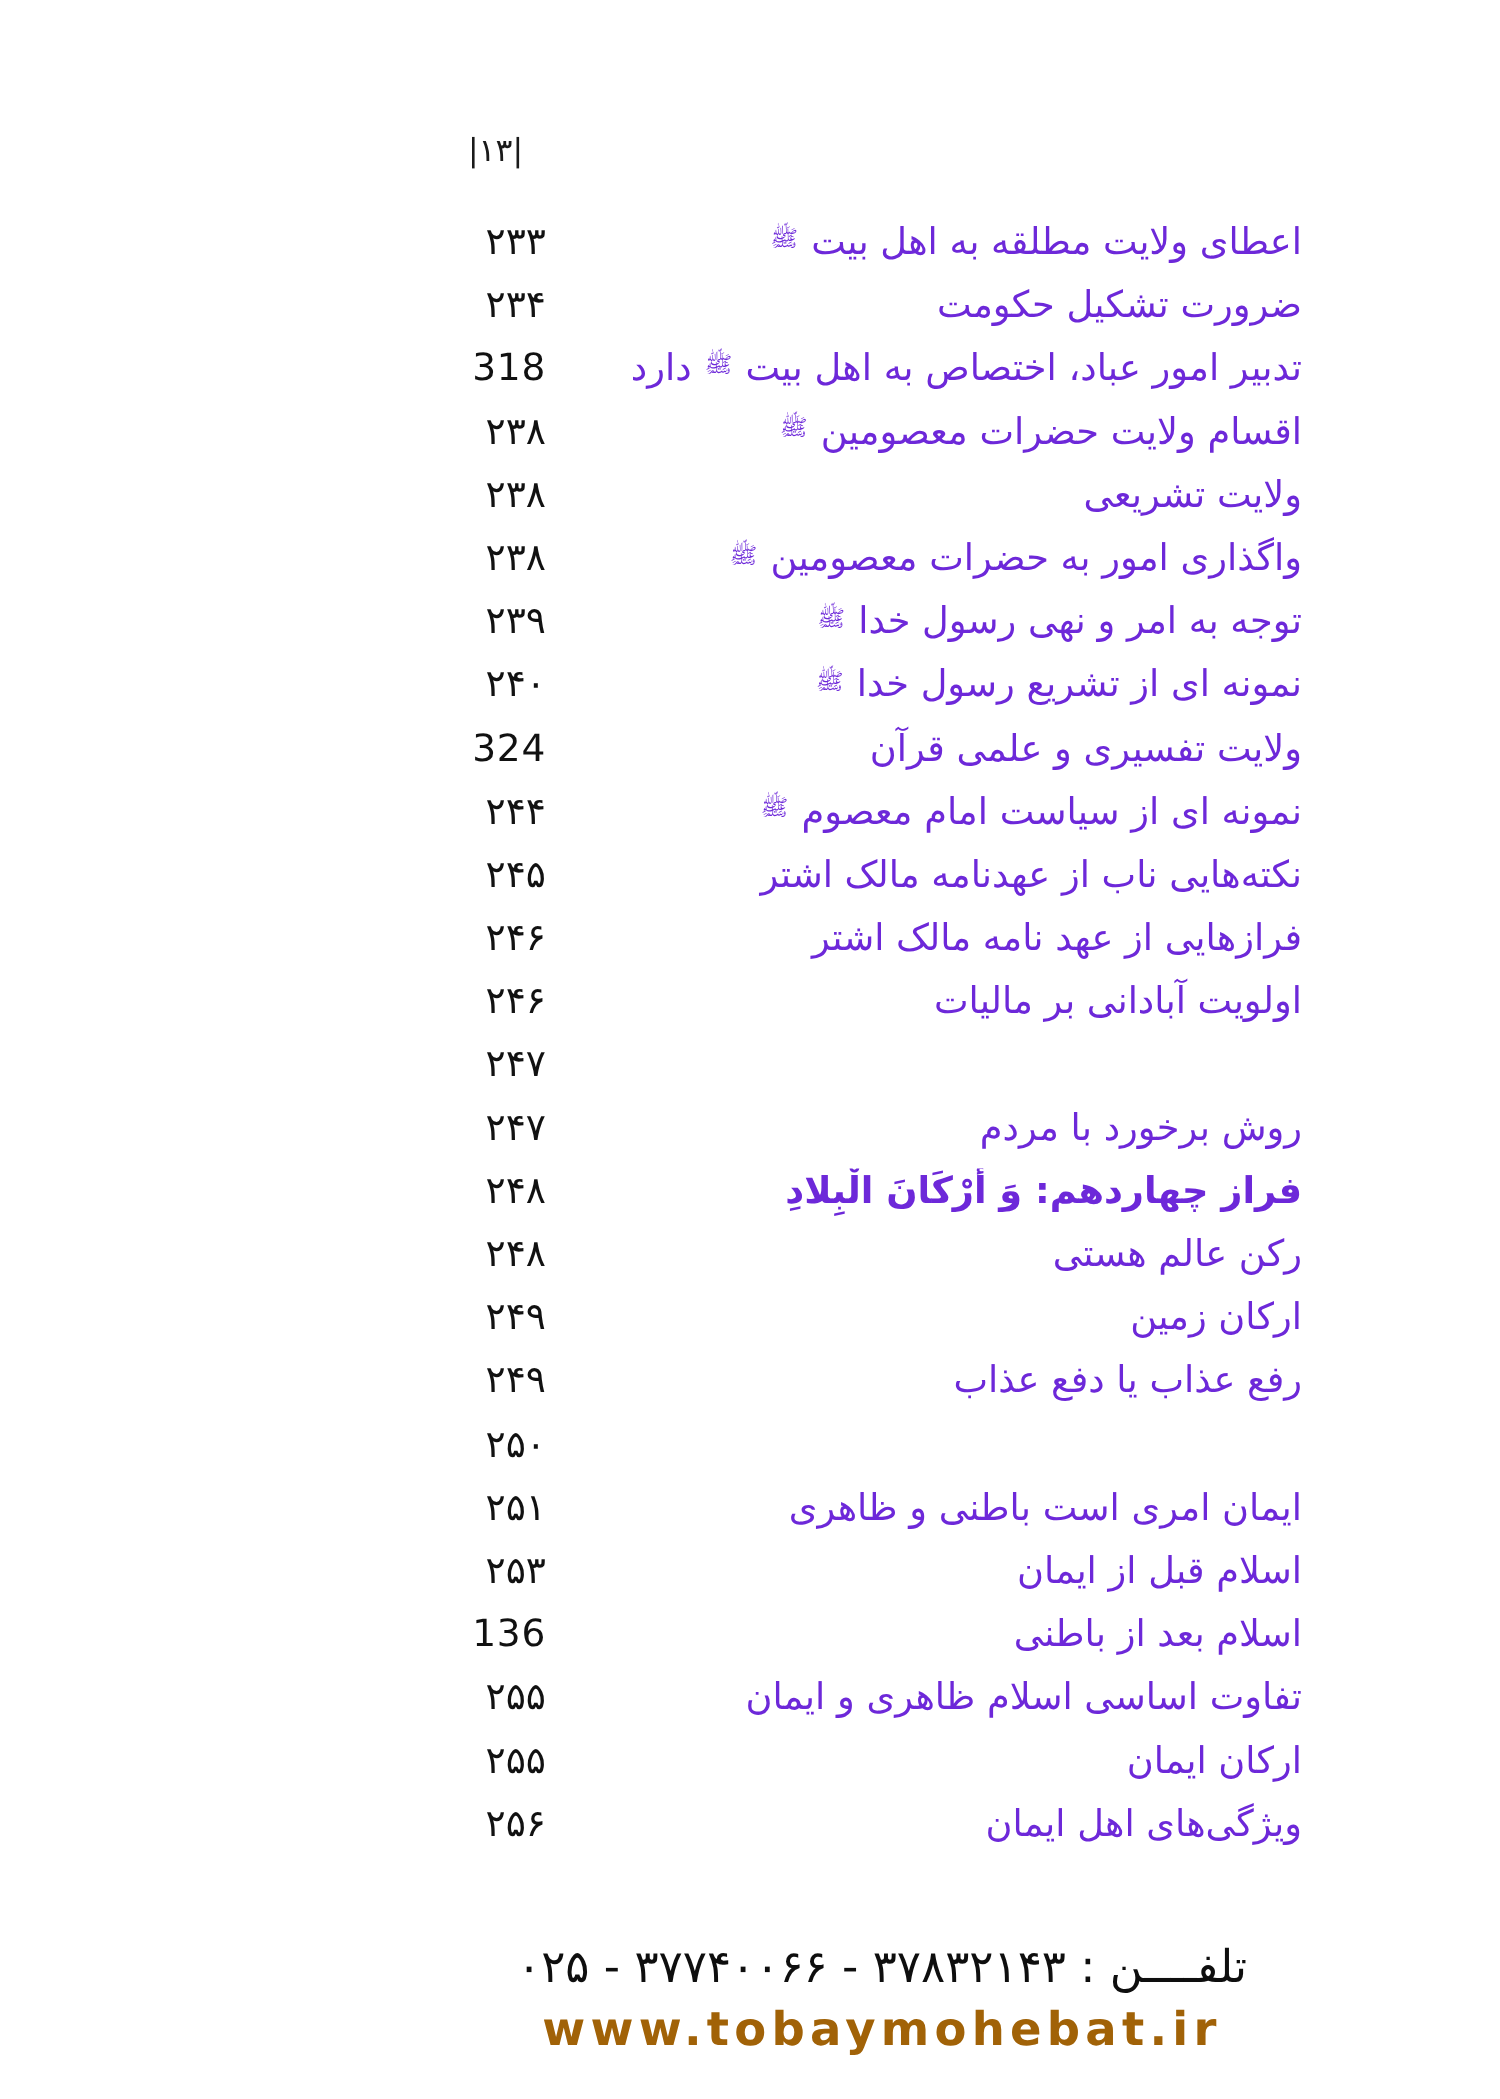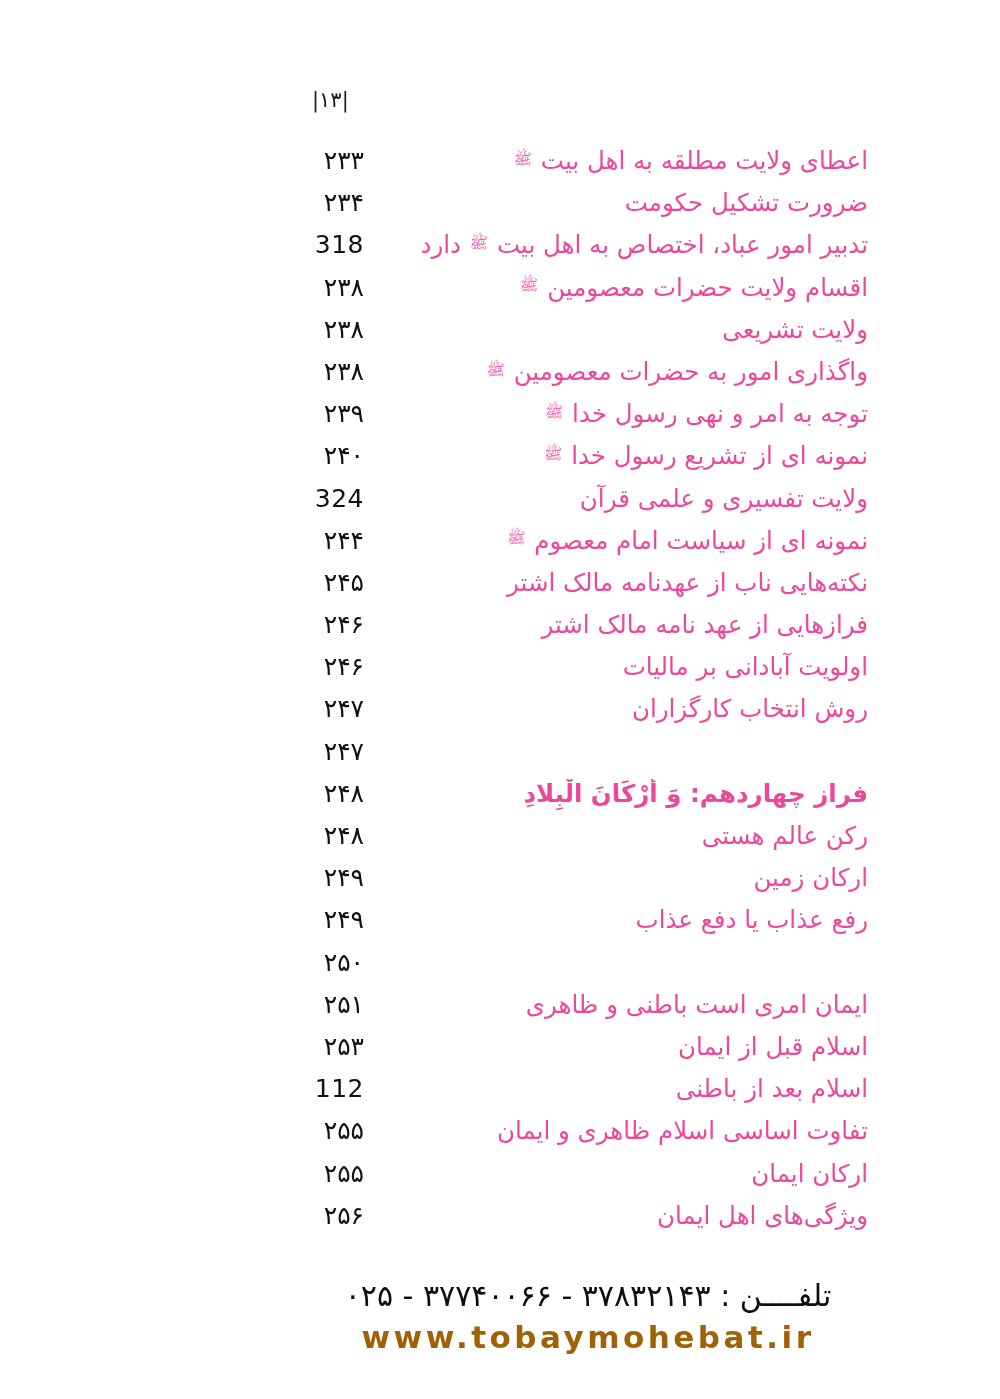--- a/index.html
+++ b/index.html
@@ -51,21 +51,21 @@
     height: 42.2px;
     direction: rtl;
     white-space: nowrap;
     overflow: hidden;
   }
 
   .toc-title {
     flex: 0 0 auto;
     font-size: 24.5px;
     line-height: 1.05;
-    color: #ec4899;
+    color: #6d28d9;
     letter-spacing: -0.2px;
     padding-left: 6px;
     direction: rtl;
     unicode-bidi: isolate;
   }
   .toc-row.bold .toc-title {
     font-weight: bold;
     letter-spacing: -0.3px;
     text-align: right;
   }
@@ -106,21 +106,21 @@
     vertical-align: 0.35em;
     padding: 0 1px;
     letter-spacing: 0;
   }
 
   
   .footer {
     position: absolute;
     left: 0;
     right: 0;
-    bottom: 44px;
+    bottom: 28px;
     text-align: center;
     direction: rtl;
     margin-top: 25px;
   }
   .footer-phone {
     font-size: 30px;
     letter-spacing: 2.5px;
     color: #0e0e0e;
     direction: rtl;
     unicode-bidi: plaintext;
@@ -204,25 +204,25 @@
         <span class="toc-title">فرازهایی از عهد نامه مالک اشتر</span>
         <span class="toc-leader"></span>
         <span class="toc-page">۲۴۶</span>
       </div>
       <div class="toc-row">
         <span class="toc-title">اولویت آبادانی بر مالیات</span>
         <span class="toc-leader"></span>
         <span class="toc-page">۲۴۶</span>
       </div>
       <div class="toc-row">
-        <span class="toc-title">روش انتخاب کارگزاران</span>
         <span class="toc-leader"></span>
         <span class="toc-page">۲۴۷</span>
       </div>
       <div class="toc-row">
+        <span class="toc-title">روش برخورد با مردم</span>
         <span class="toc-leader"></span>
         <span class="toc-page">۲۴۷</span>
       </div>
       <div class="toc-row bold">
         <span class="toc-title">فراز چهاردهم: وَ أَرْکَانَ الْبِلادِ</span>
         <span class="toc-leader"></span>
         <span class="toc-page">۲۴۸</span>
       </div>
       <div class="toc-row">
         <span class="toc-title">رکن عالم هستی</span>
@@ -249,21 +249,21 @@
         <span class="toc-page">۲۵۱</span>
       </div>
       <div class="toc-row">
         <span class="toc-title">اسلام قبل از ایمان</span>
         <span class="toc-leader"></span>
         <span class="toc-page">۲۵۳</span>
       </div>
       <div class="toc-row">
         <span class="toc-title">اسلام بعد از باطنی</span>
         <span class="toc-leader"></span>
-        <span class="toc-page">112</span>
+        <span class="toc-page">136</span>
       </div>
       <div class="toc-row">
         <span class="toc-title">تفاوت اساسی اسلام ظاهری و ایمان</span>
         <span class="toc-leader"></span>
         <span class="toc-page">۲۵۵</span>
       </div>
       <div class="toc-row">
         <span class="toc-title">ارکان ایمان</span>
         <span class="toc-leader"></span>
         <span class="toc-page">۲۵۵</span>

